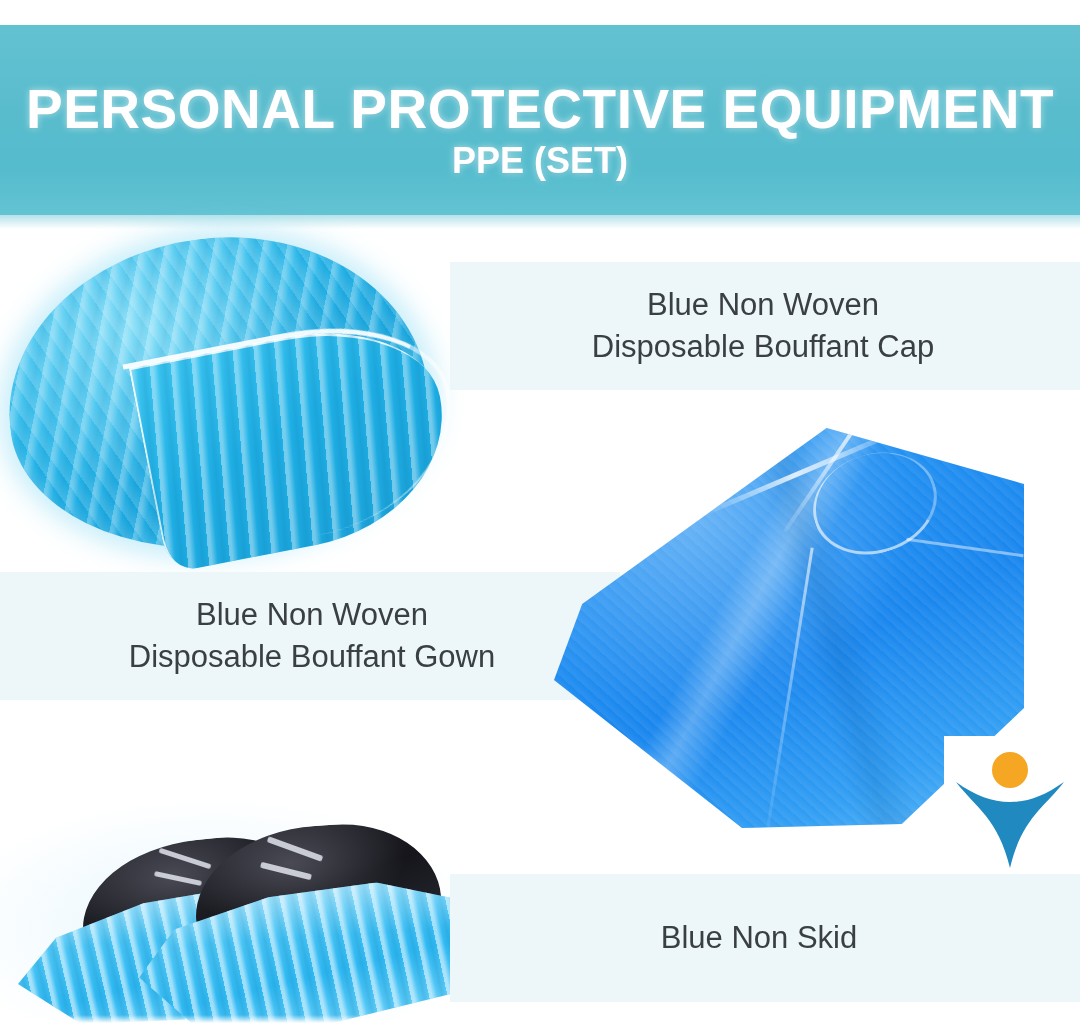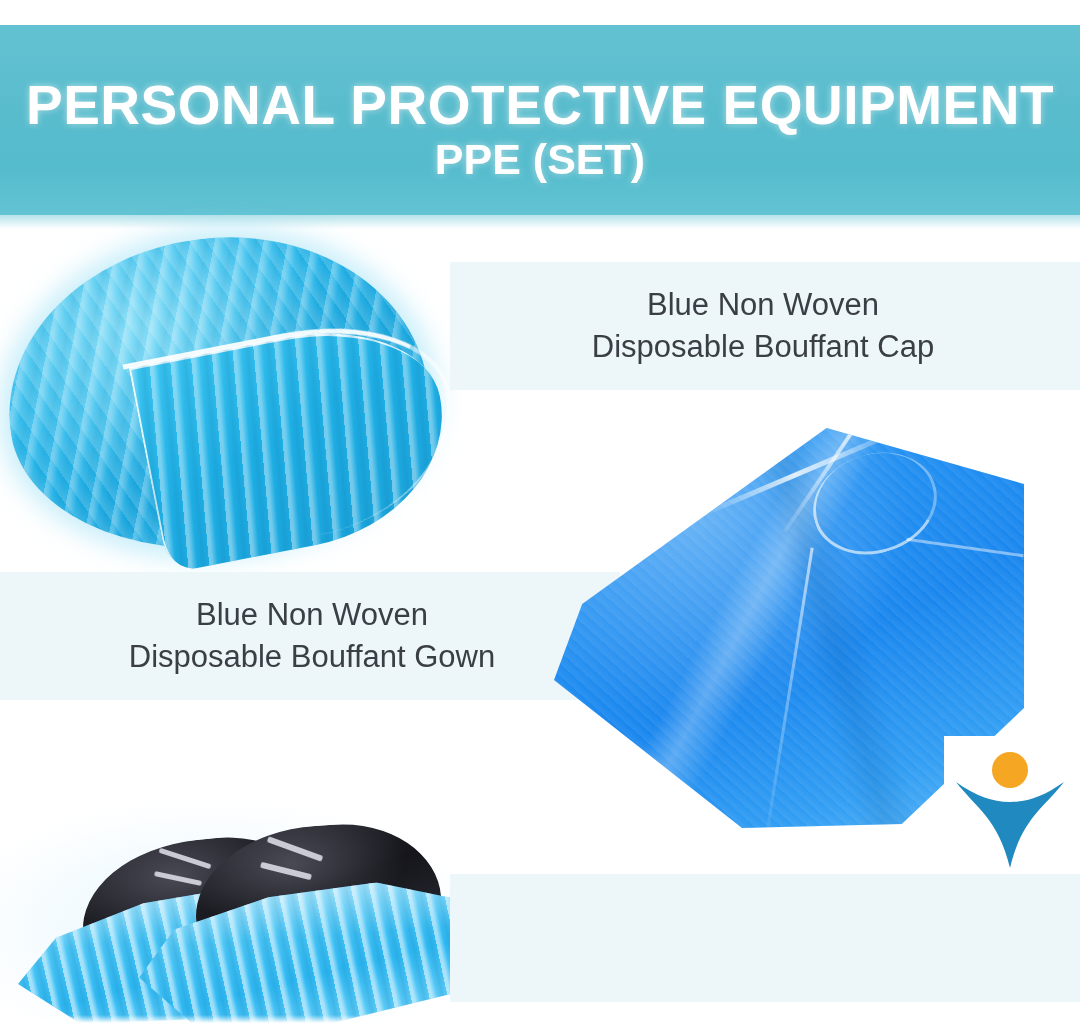--- a/index.html
+++ b/index.html
@@ -49,21 +49,21 @@
     font-size: 55px;
     letter-spacing: 0.5px;
     line-height: 1.02;
     white-space: nowrap;
     text-shadow: 0 0 7px rgba(255,255,255,0.55), 0 1px 2px rgba(70,160,180,0.35);
   }
   .title-line2 {
     color: #ffffff;
     font-family: "Liberation Sans", sans-serif;
     font-weight: bold;
-    font-size: 43px;
+    font-size: 36px;
     line-height: 1.25;
     white-space: nowrap;
     text-shadow: 0 0 7px rgba(255,255,255,0.55), 0 1px 2px rgba(70,160,180,0.35);
   }
 
   
   .caption {
     position: absolute;
     background: #edf6f8;
     color: #3a3f45;
@@ -449,16 +449,17 @@
       <div class="shoe-laces" style="left:258px; top:40px; width:58px; height:6px; transform:rotate(20deg);"></div>
       <div class="shoe-laces" style="left:252px; top:62px; width:52px; height:6px; transform:rotate(14deg);"></div>
       <div class="shoe-cover">
         <div class="ribs"></div>
         <div class="hi"></div>
       </div>
     </div>
   </div>
 
   <div class="caption" id="caption-shoe">
+    <span class="cap-l1">Blue Non Skid</span>
   </div>
 
   <div class="edge-bottom-fade"></div>
 </div>
 
 </body></html>

